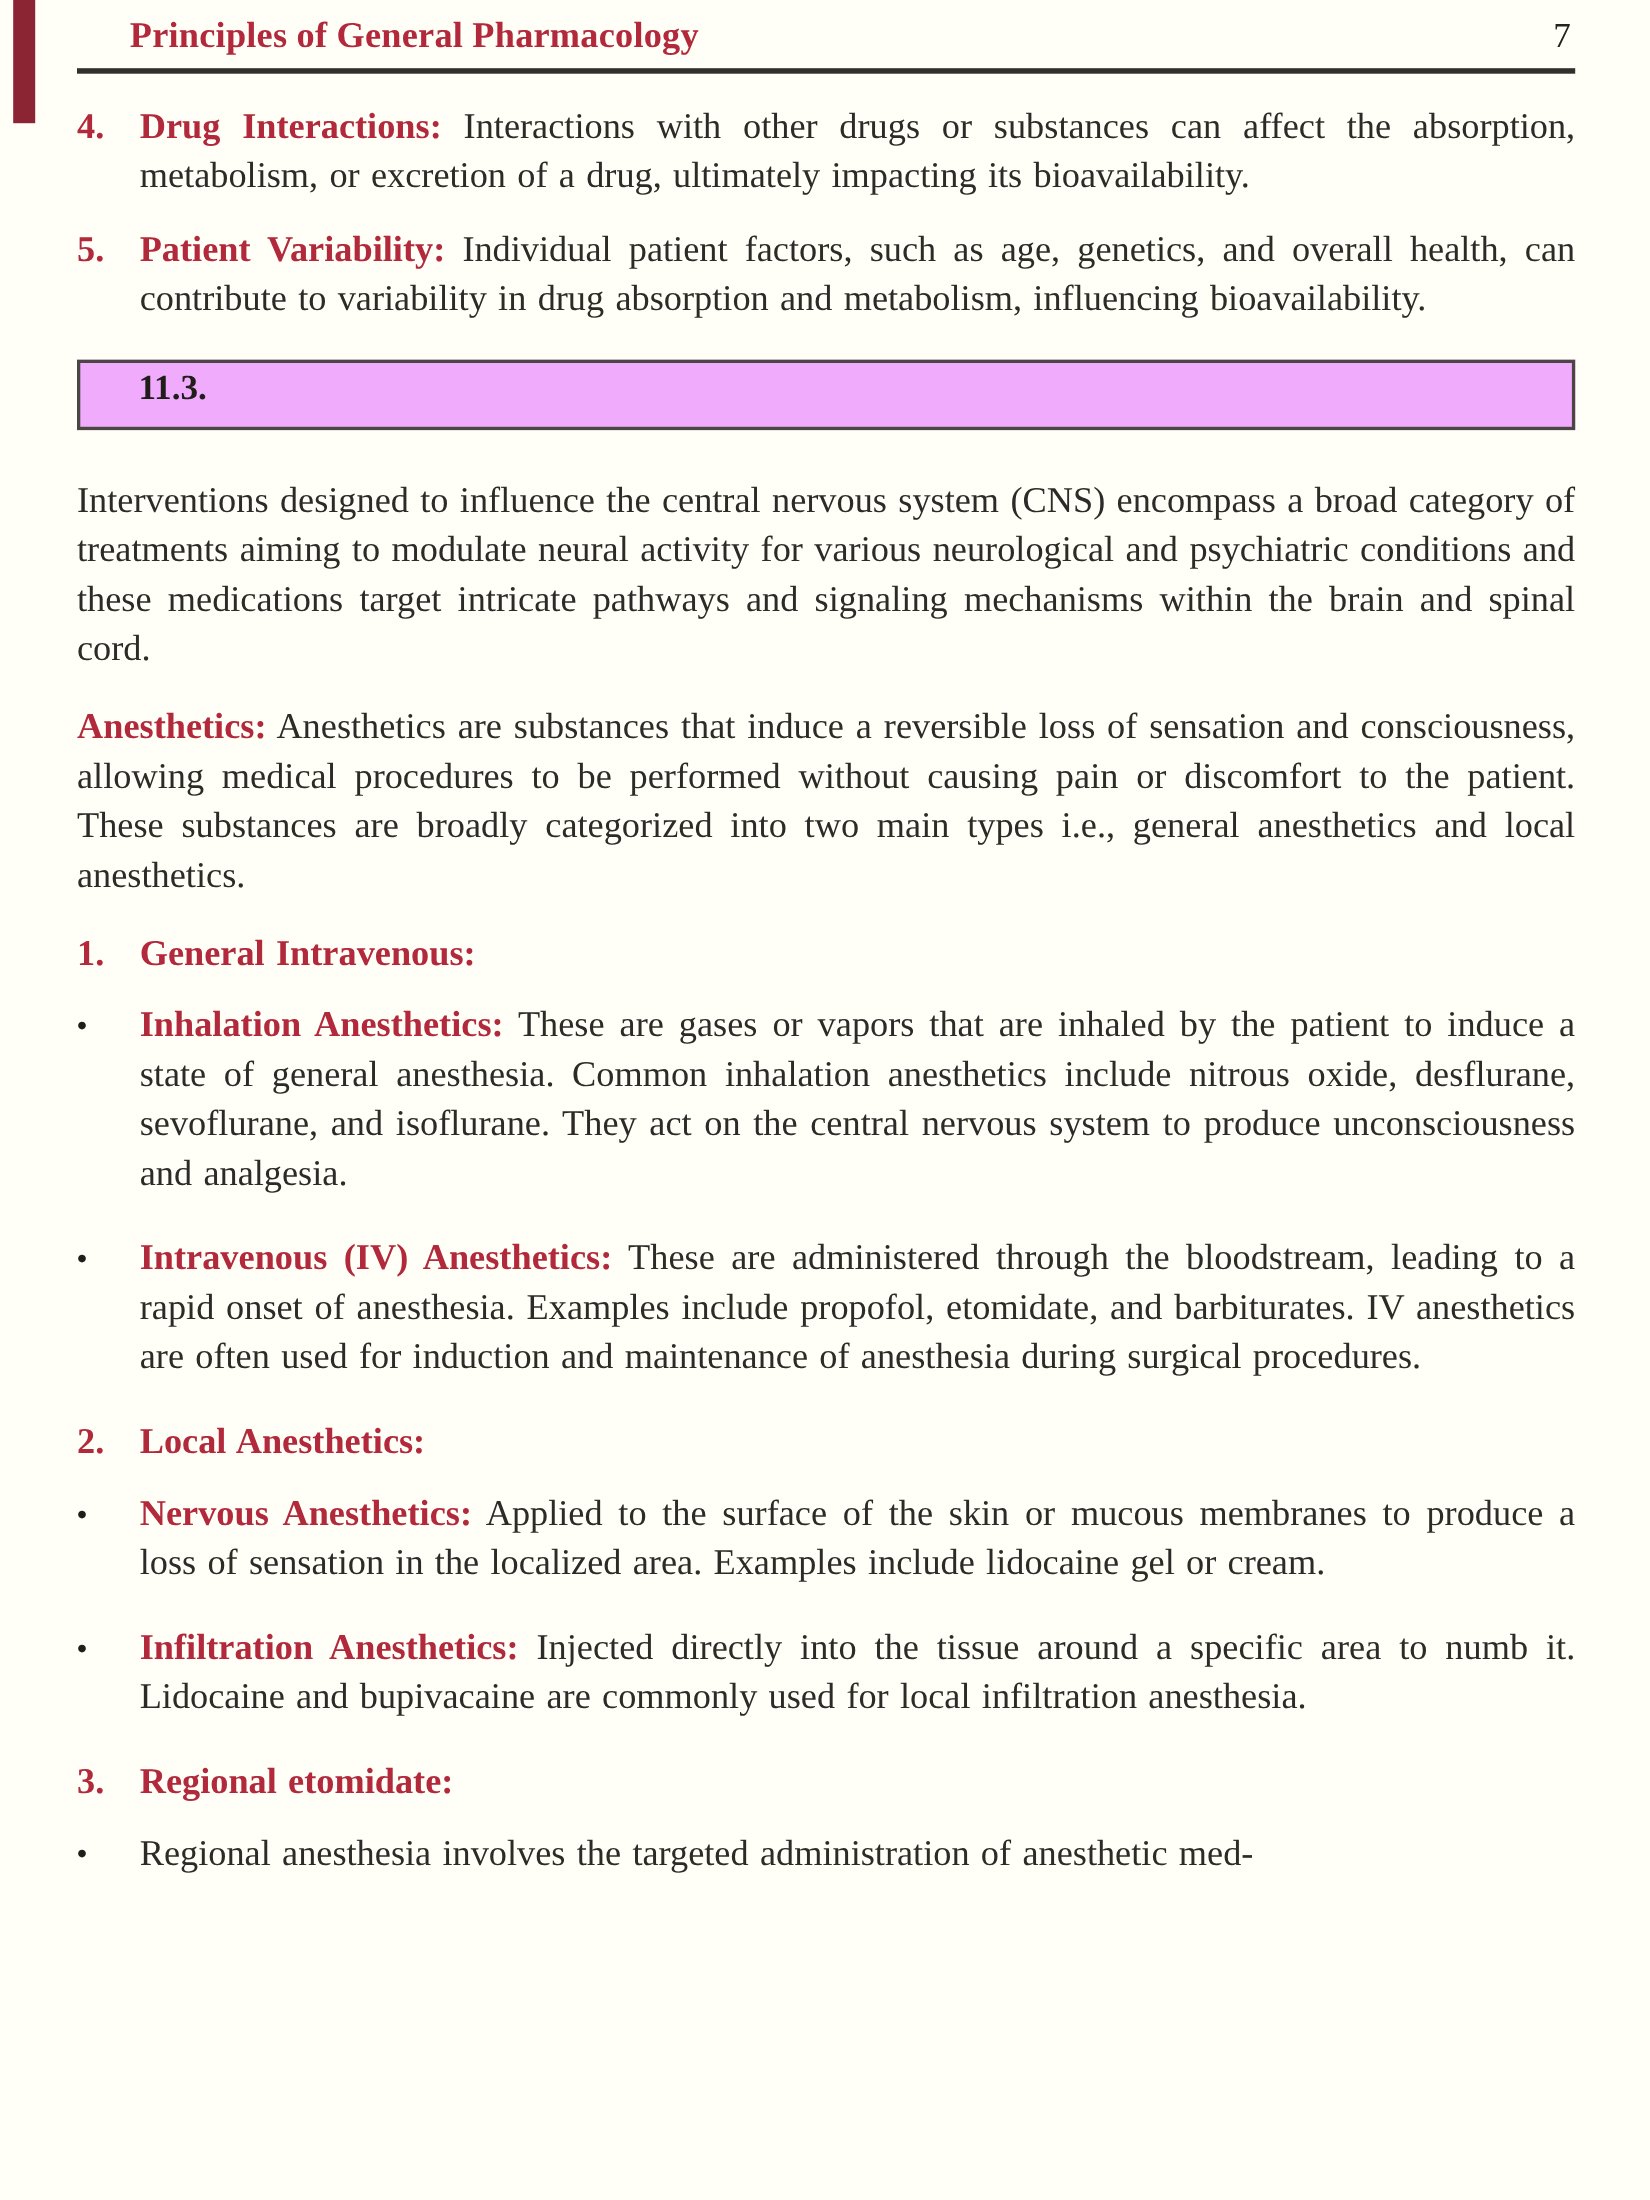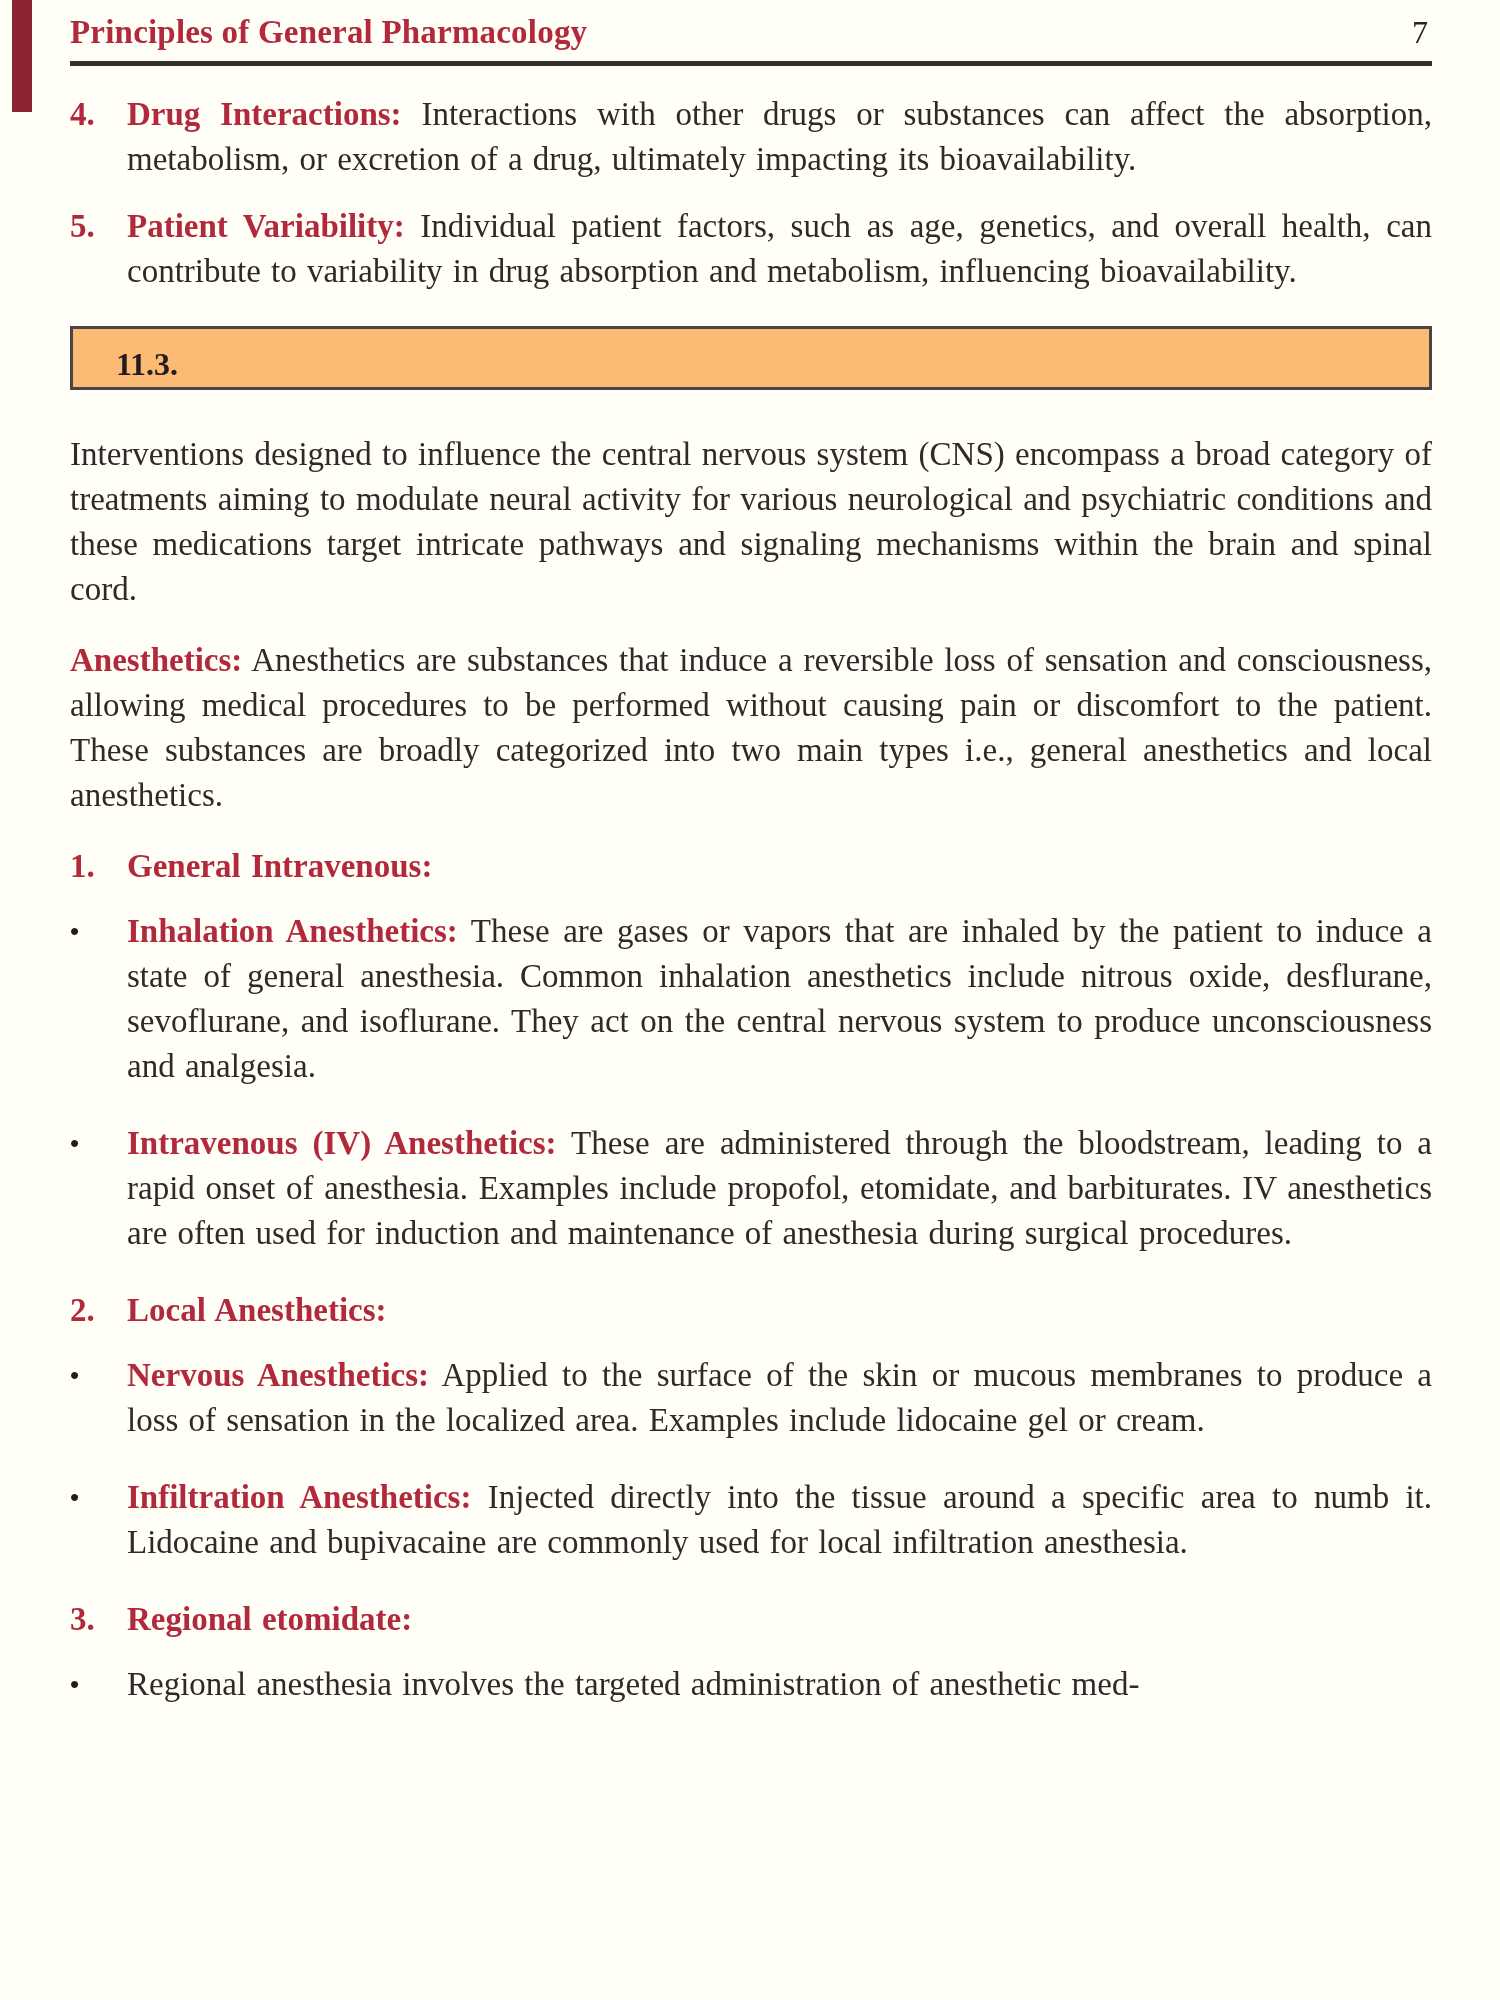--- a/index.html
+++ b/index.html
@@ -26,20 +26,21 @@
     width: 20px;
     height: 112px;
     background: #8b2433;
   }
   
   .header-row {
     display: flex;
     justify-content: space-between;
     align-items: baseline;
     padding-top: 4px;
+    margin-left: 48px;
   }
   .header-title {
     color: #b1293b;
     font-weight: bold;
     font-size: 33px;
     letter-spacing: 0.2px;
   }
   .header-pagenum {
     color: #262220;
     font-size: 32px;
@@ -74,25 +75,26 @@
     font-weight: bold;
   }
   .para {
     text-align: justify;
     word-spacing: 2px;
     margin-bottom: 26px;
   }
   
   .section-box {
     display: flex;
-    align-items: flex-end;
+    align-items: flex-start;
     border: 3px solid #4a4644;
     height: 58px;
     margin: 32px 0 42px 0;
-    background: #fdba74;
+    background: #f0abfc;
+    padding-left: 10px;
   }
   .section-number {
     flex: 0 0 148px;
     display: flex;
     align-items: center;
     justify-content: center;
     font-weight: bold;
     font-size: 32px;
     color: #201d1b;
   }

